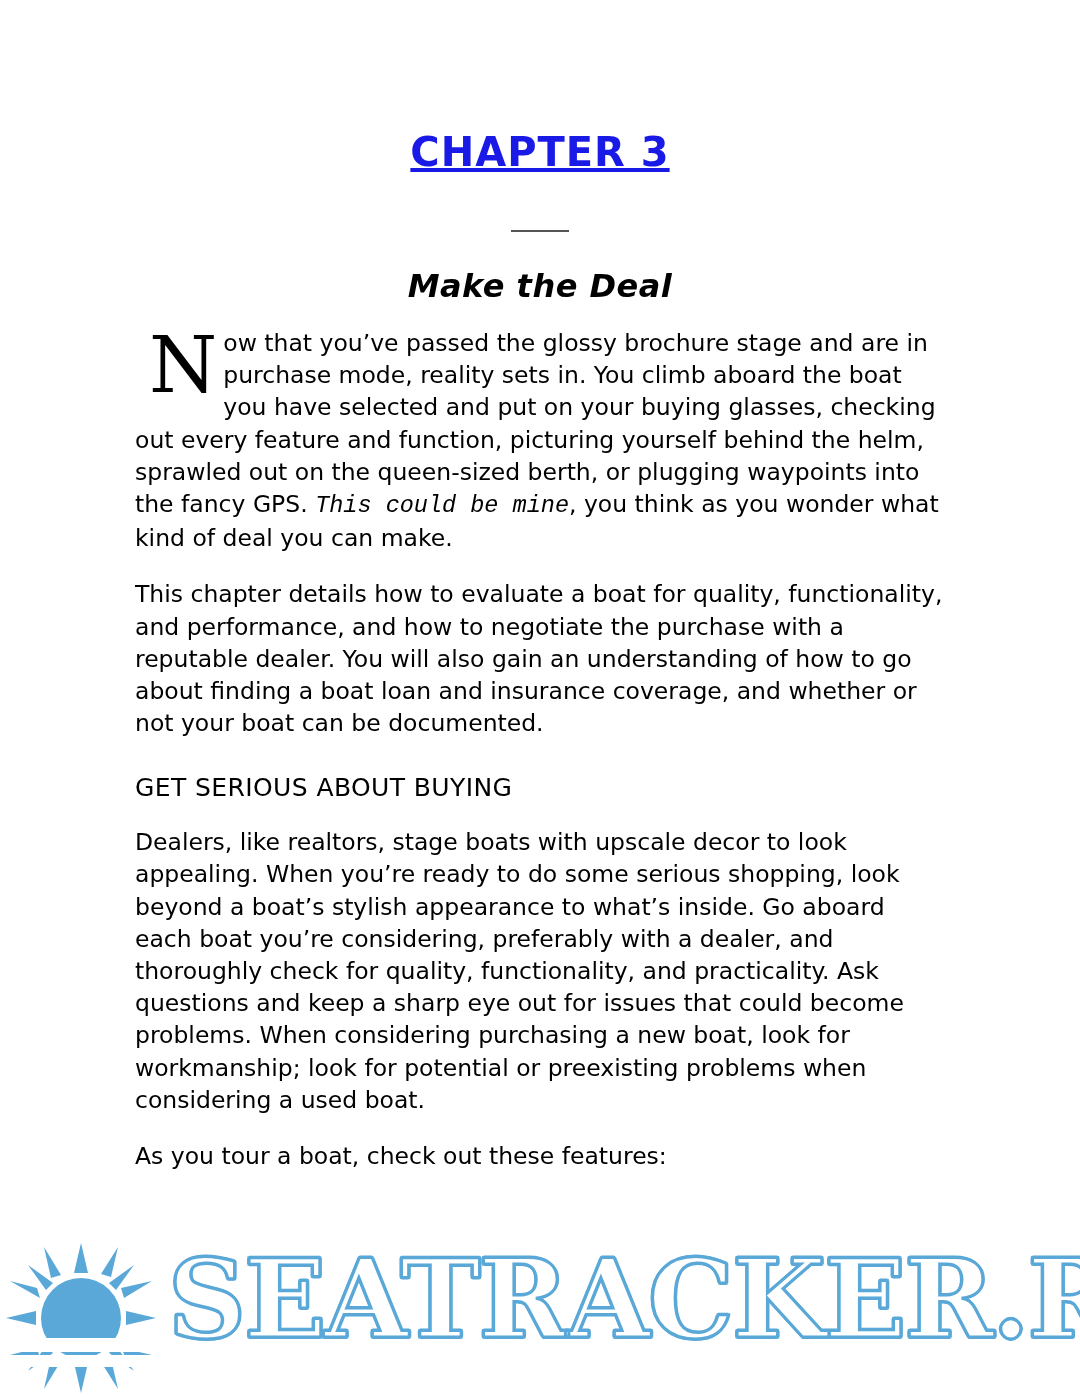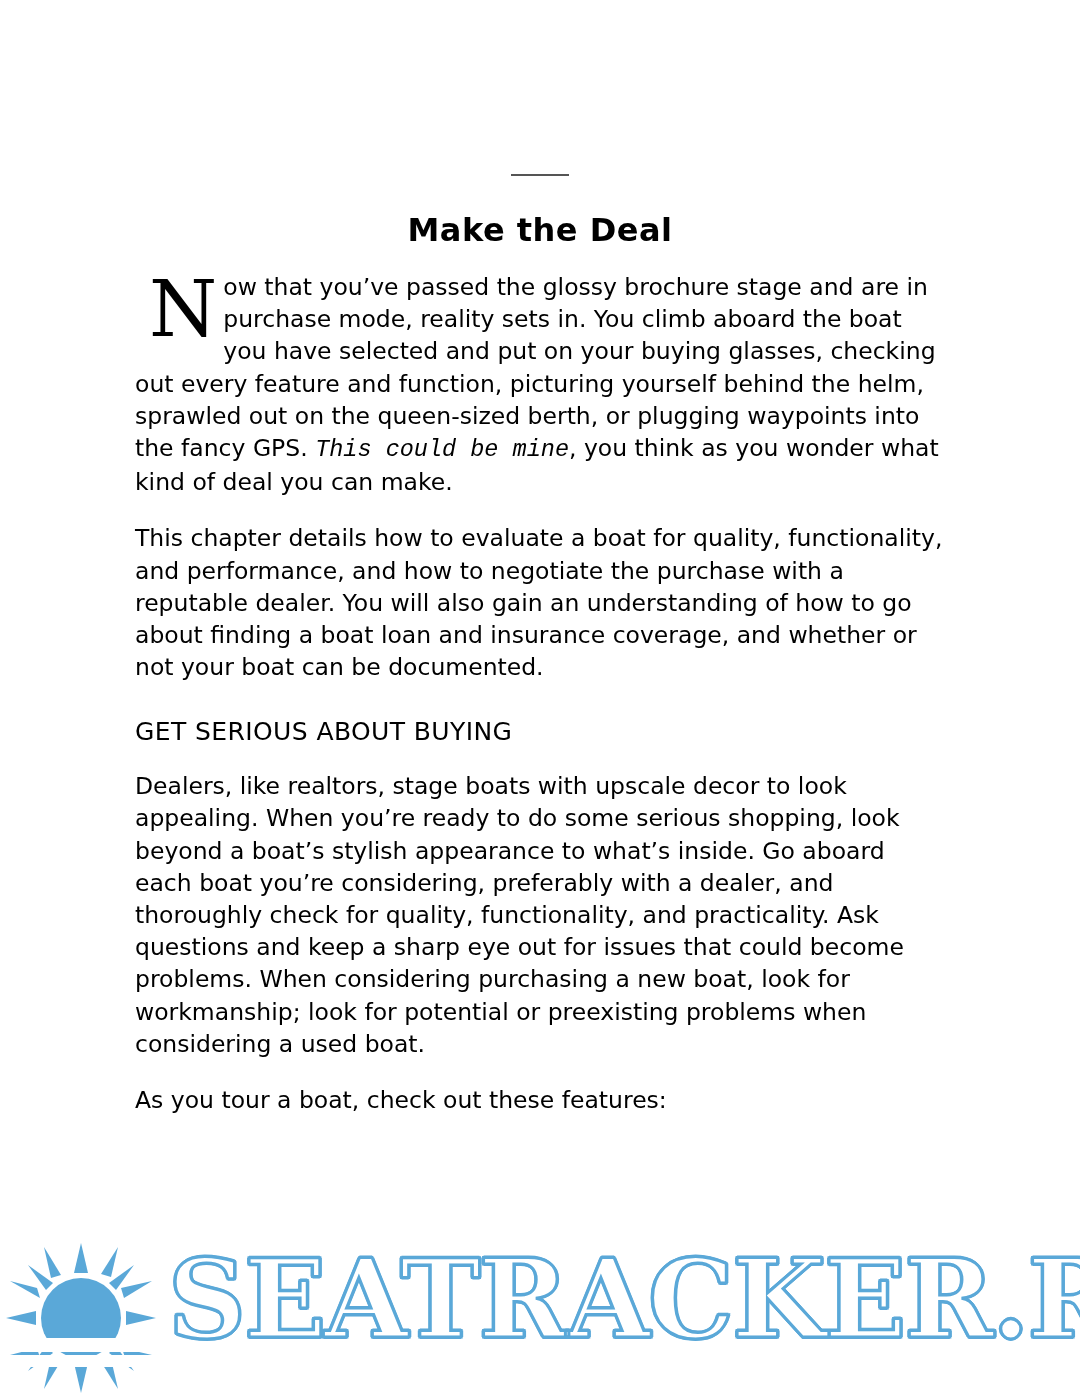--- a/index.html
+++ b/index.html
@@ -48,20 +48,21 @@
   .rule {
     display: inline-block;
     width: 58px;
     height: 0;
     border-top: 2px solid #555555;
     vertical-align: middle;
   }
   .section-title {
     text-align: center;
     font-size: 32px;
+    font-style: italic;
     font-weight: bold;
     margin: 0 0 22px 0;
     letter-spacing: 0.5px;
   }
   p.body-text {
     font-size: 23.5px;
     line-height: 1.37;
     margin: 0 0 24px 0;
     text-align: left;
   }
@@ -120,20 +121,21 @@
     height: 150px;
   }
 </style>
 </head>
 <body>
 
 <div class="page">
 
   <div class="content">
 
+    <h1 class="chapter-title">CHAPTER 3</h1>
 
     <div class="rule-wrap">
       <span class="rule"></span>
     </div>
 
     <h2 class="section-title">Make the Deal</h2>
 
     <p class="body-text first-para">
       <span class="dropcap">N</span><span>ow that you’ve passed the glossy brochure stage and are in purchase mode, reality sets in. You climb aboard the boat you have selected and put on your buying glasses, checking out every feature and function, picturing yourself behind the helm, sprawled out on the queen-sized berth, or plugging waypoints into the fancy GPS. </span><span class="italic">This could be mine</span><span>, you think as you wonder what kind of deal you can make.</span>
     </p>

